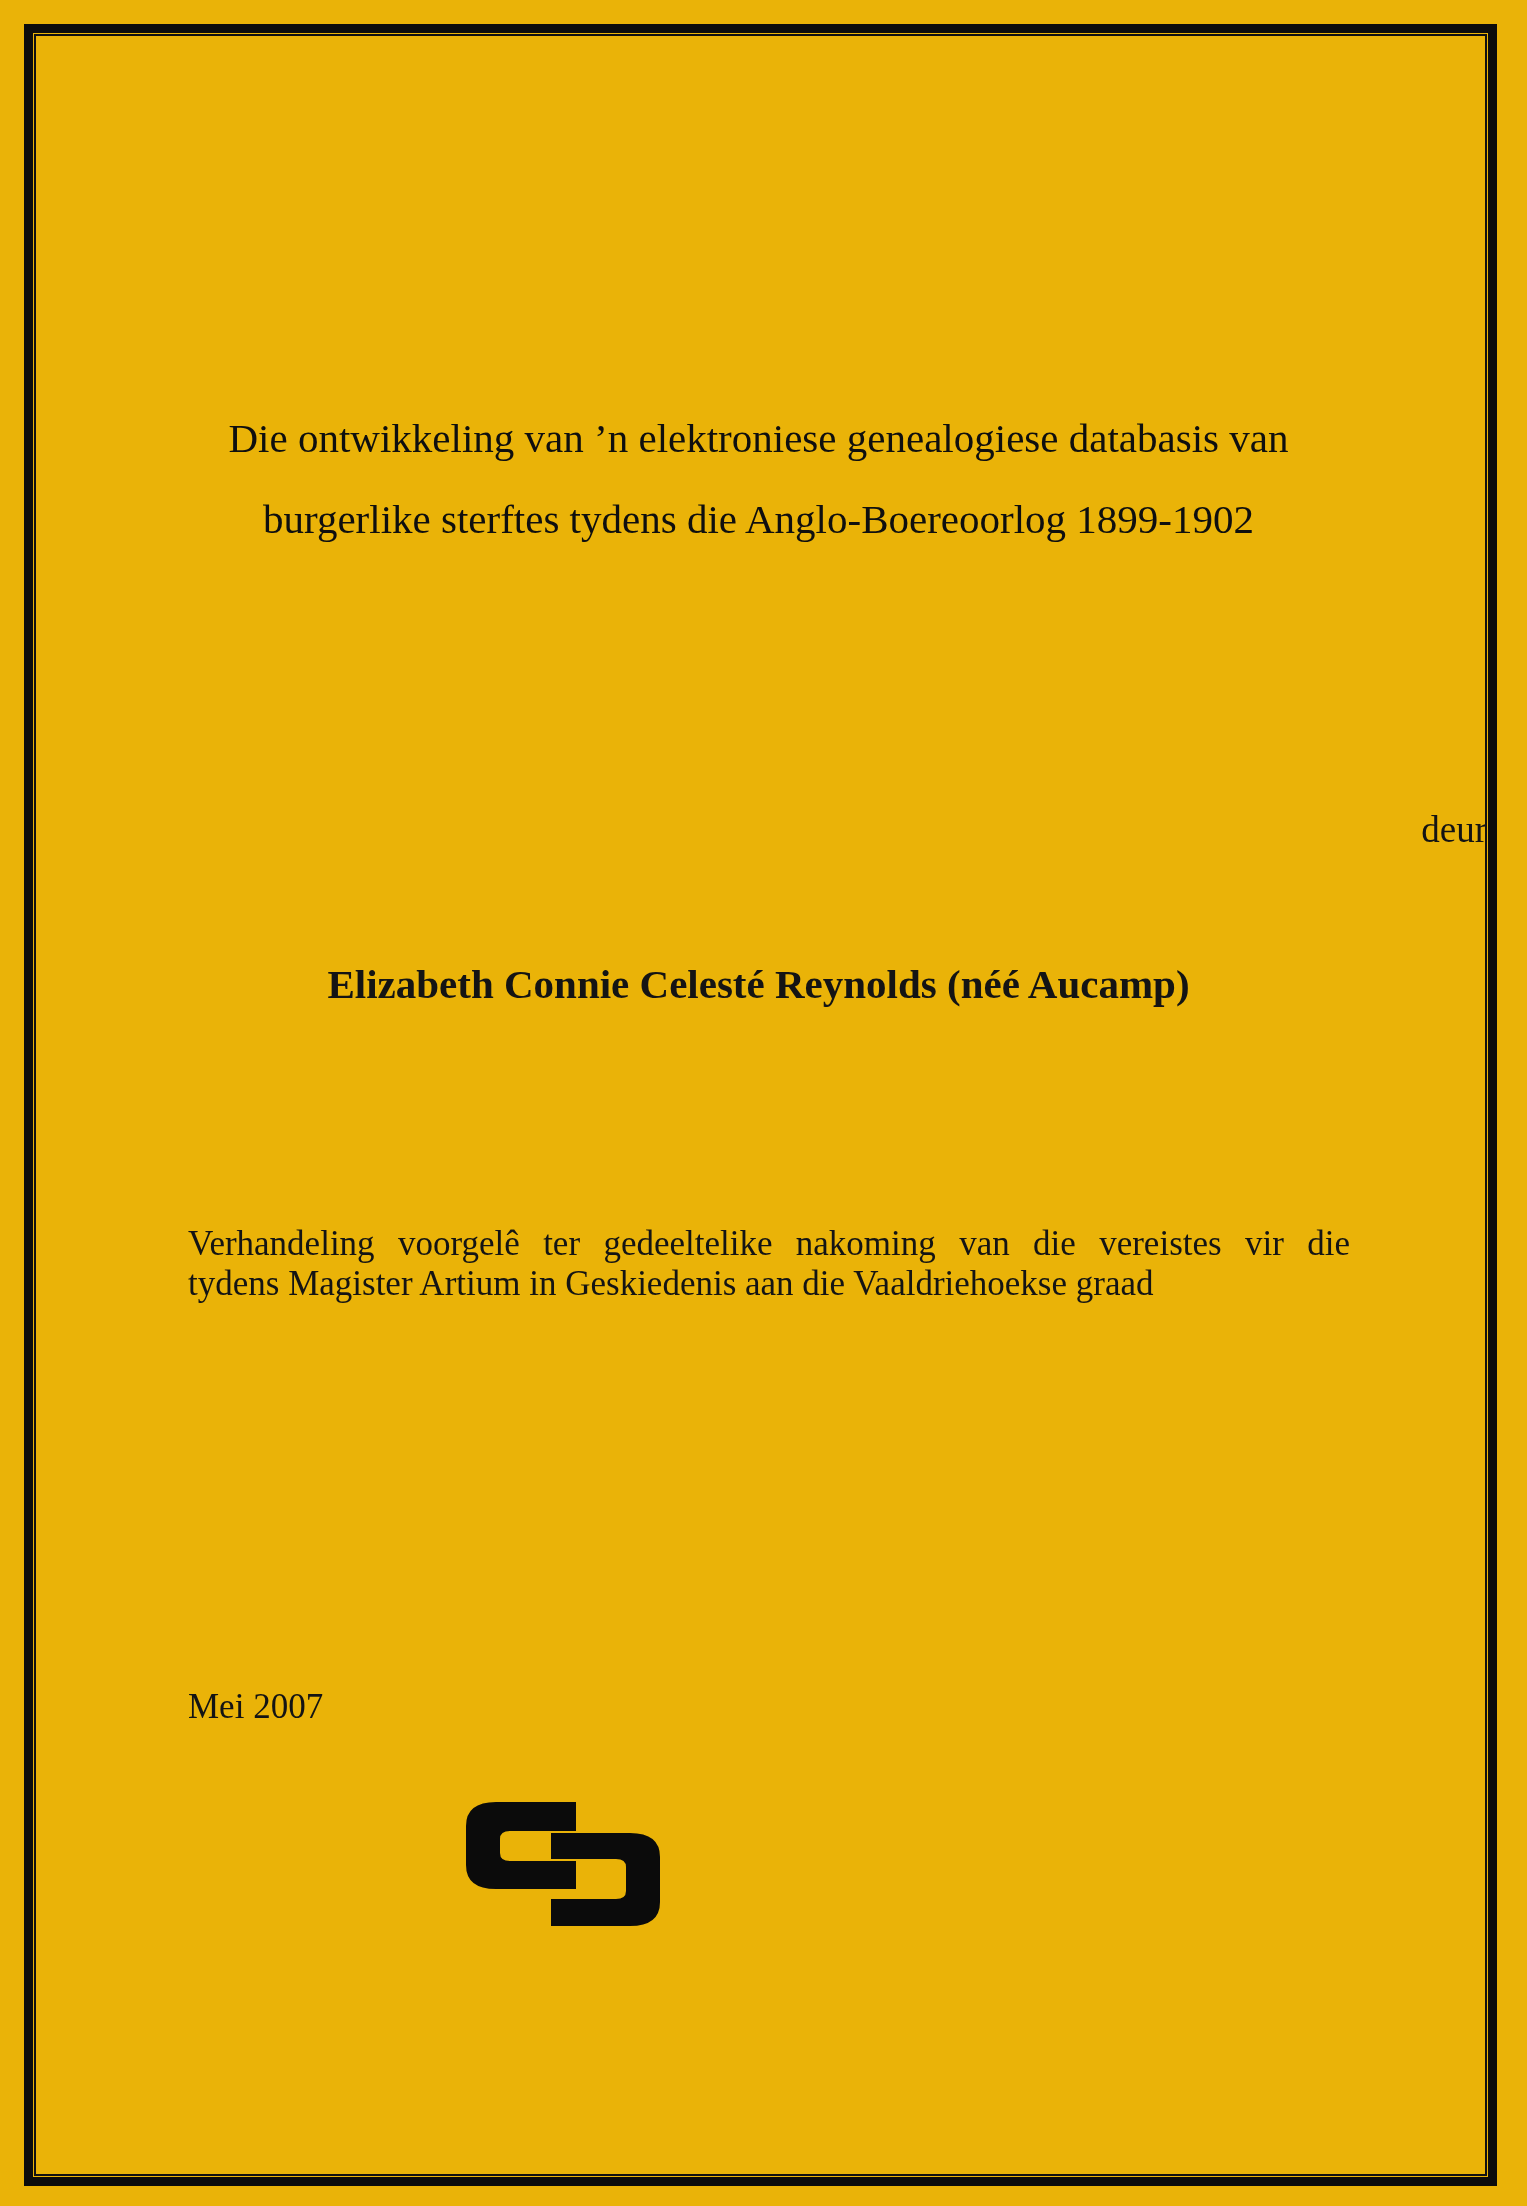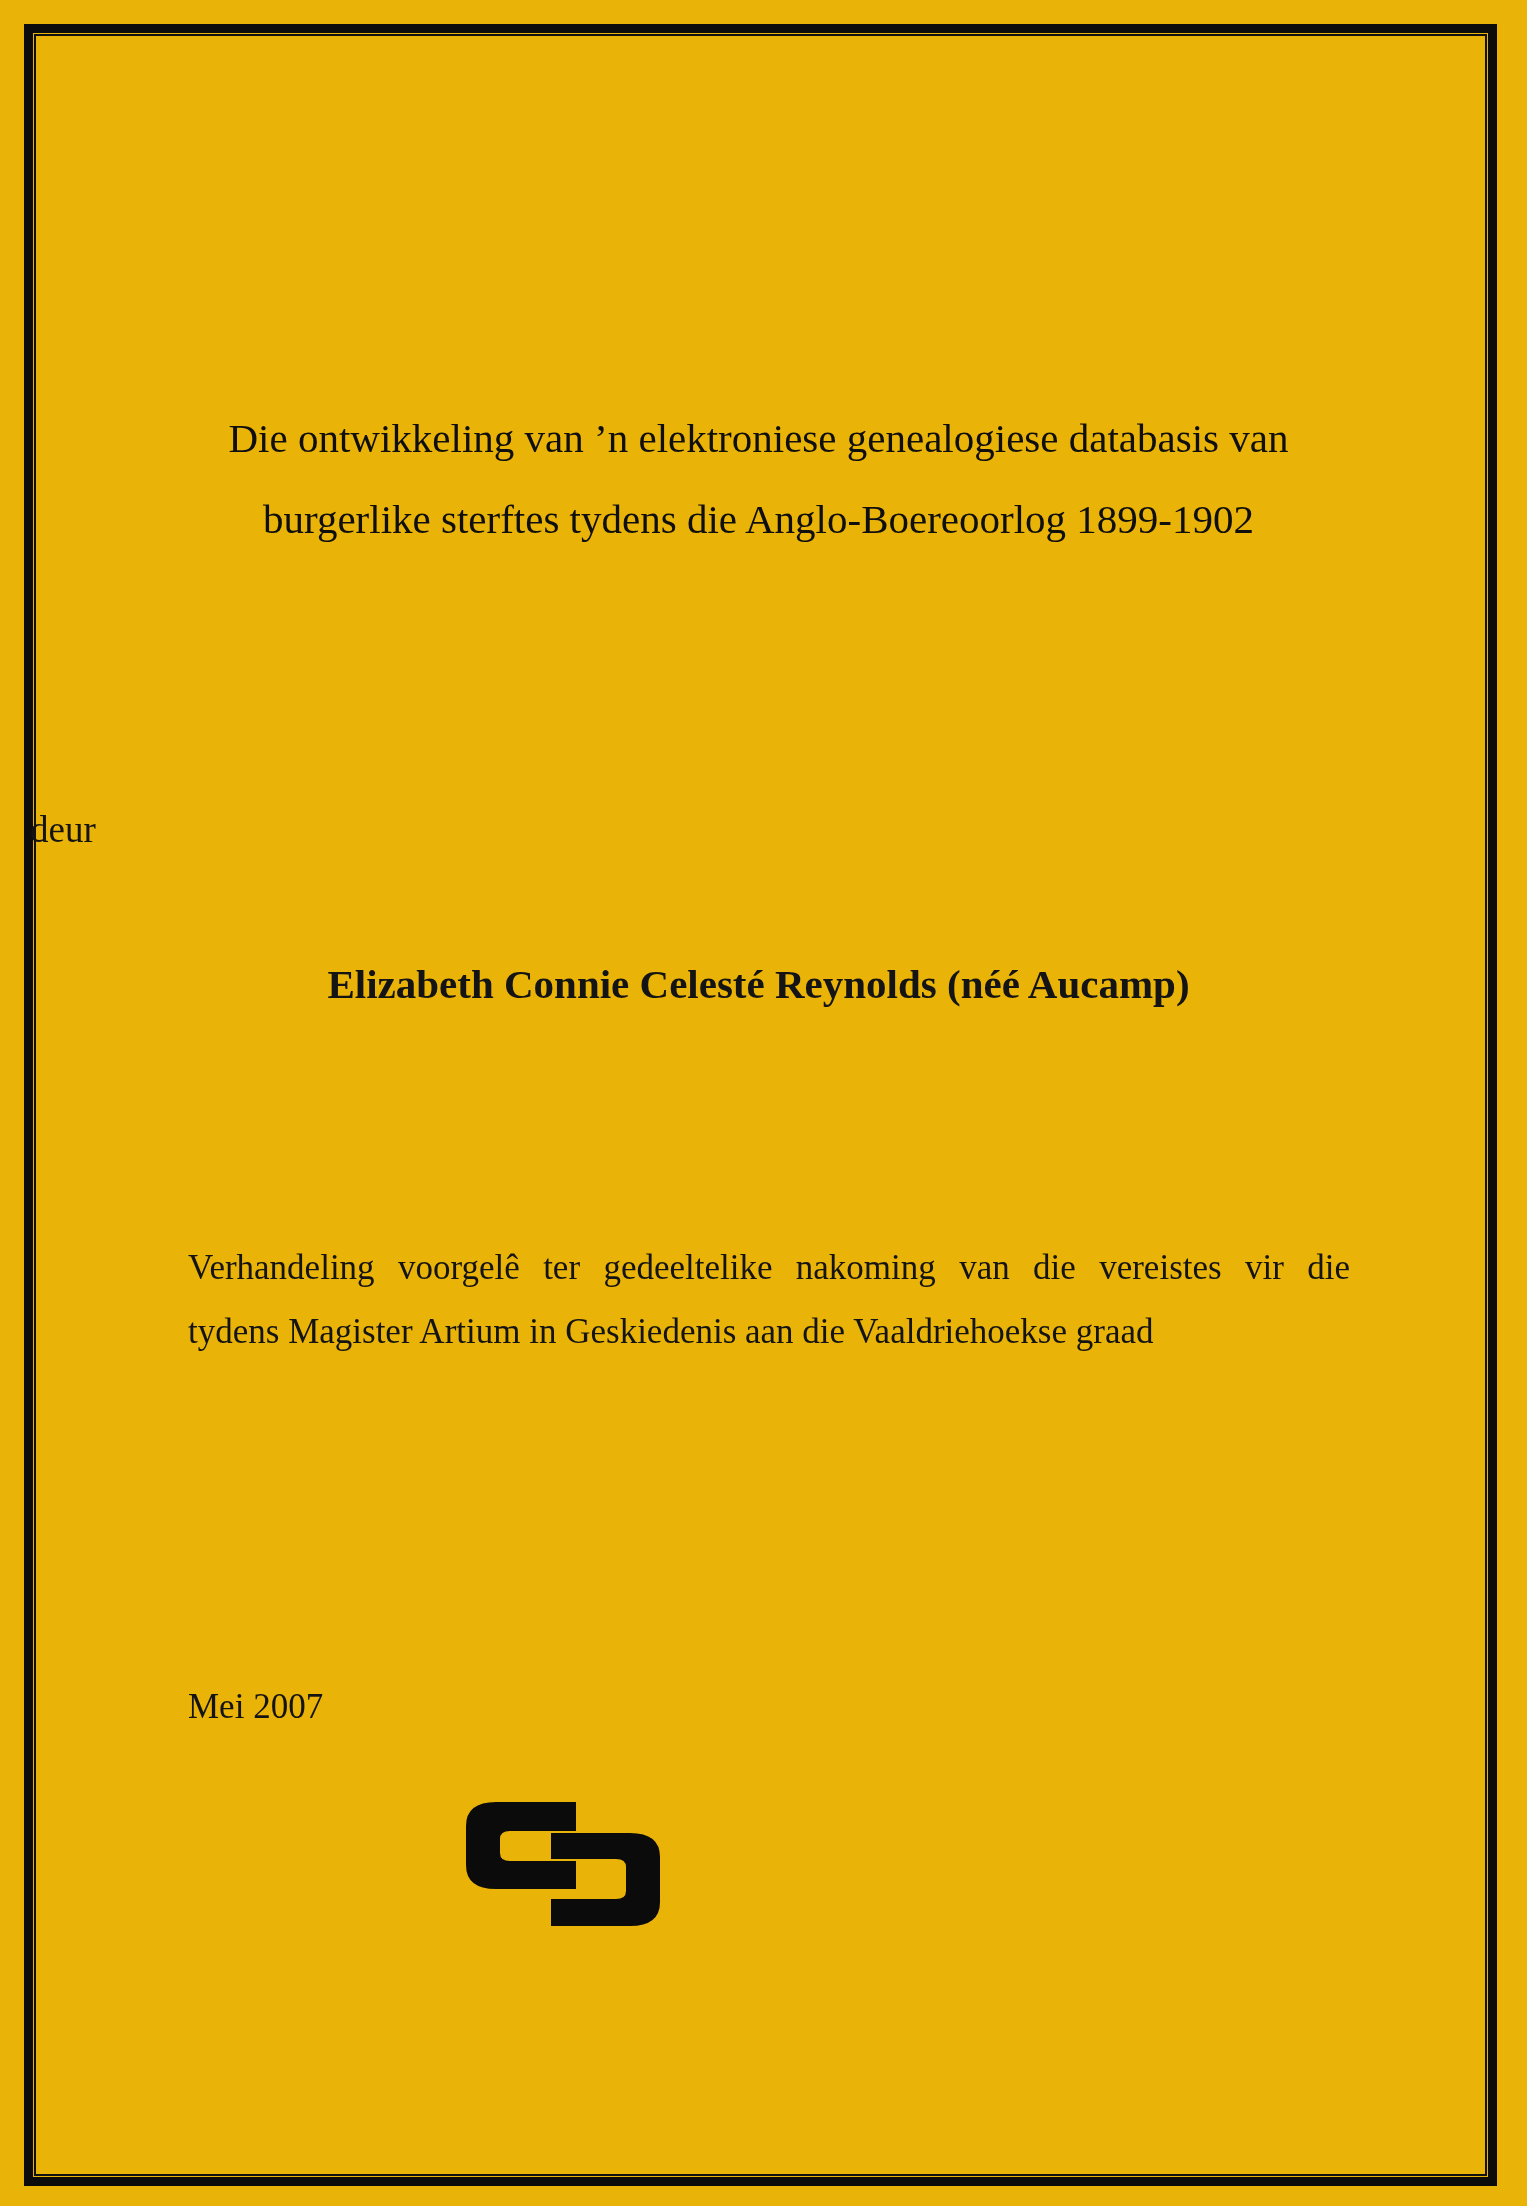--- a/index.html
+++ b/index.html
@@ -41,21 +41,21 @@
     text-align: center;
     font-size: 41px;
     line-height: 81px;
     color: #0f0f0f;
   }
   .byline {
     position: absolute;
     left: 30px;
     right: 40px;
     top: 808px;
-    text-align: left;
+    text-align: right;
     font-size: 37px;
     line-height: 44px;
   }
   .author {
     position: absolute;
     left: 30px;
     right: 40px;
     top: 960px;
     text-align: center;
     font-size: 41px;
@@ -63,21 +63,21 @@
     font-weight: bold;
   }
   .statement {
     position: absolute;
     left: 188px;
     top: 1224px;
     width: 1162px;
     font-size: 35px;
     line-height: 40px;
   }
-  .statement .line { display: block; margin-top: 24px; }
+  .statement .line { display: block; }
   
   .statement .just {
     text-align: justify;
     height: 40px;
     overflow: hidden;
   }
   .statement .just::after {
     content: "";
     display: inline-block;
     width: 100%;

